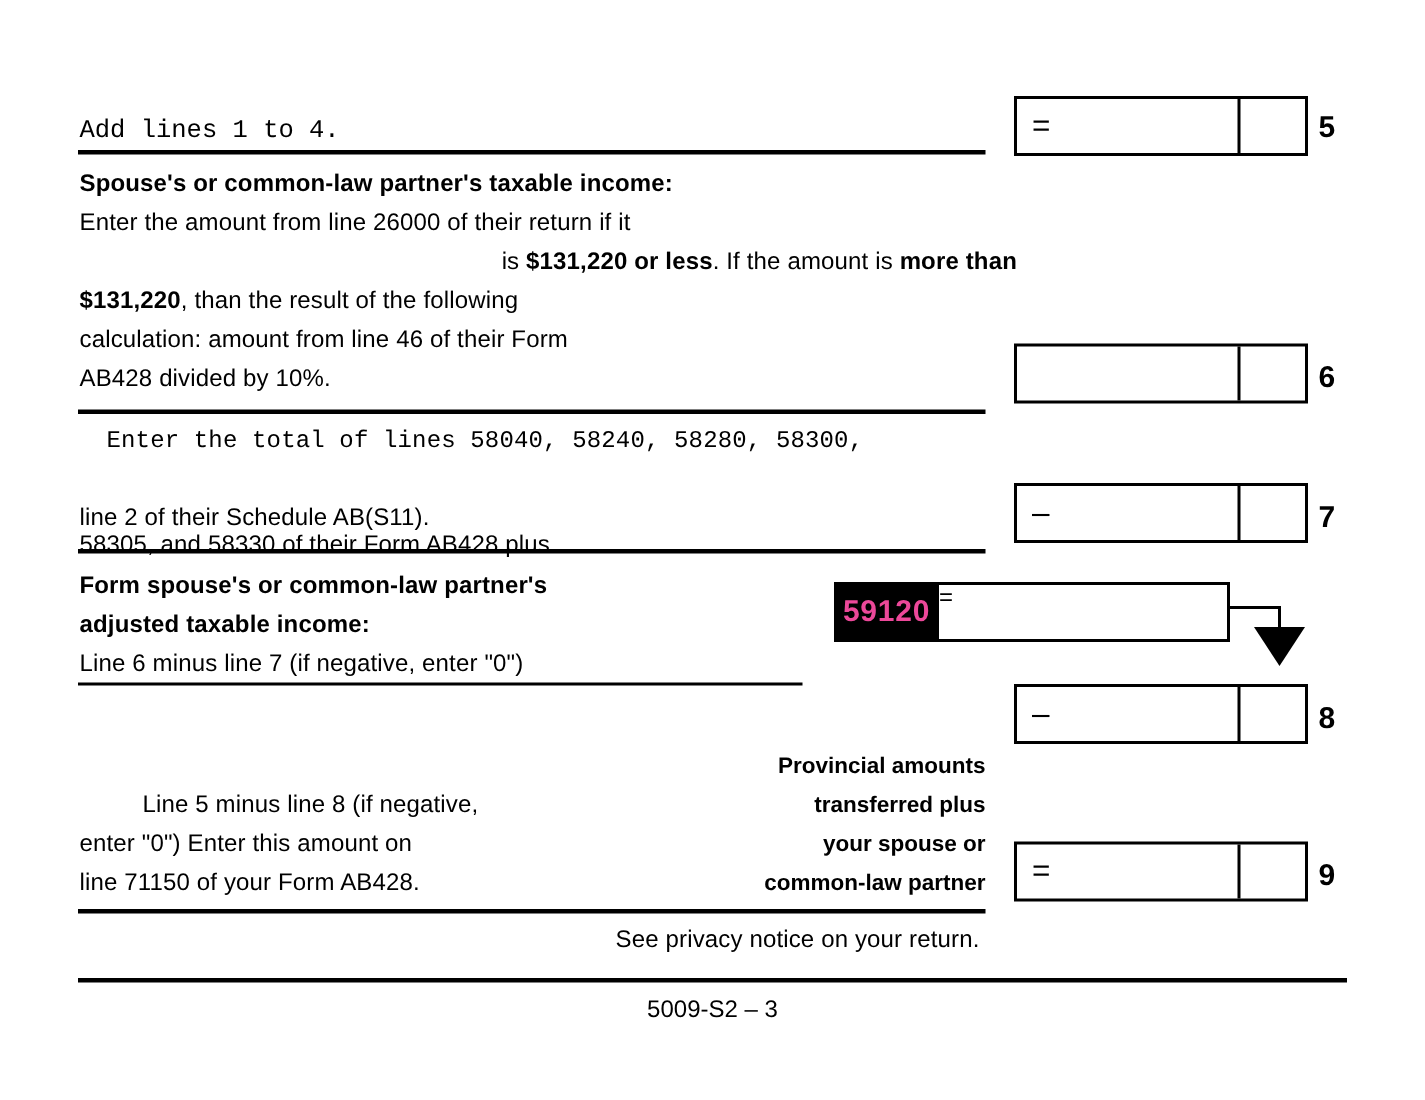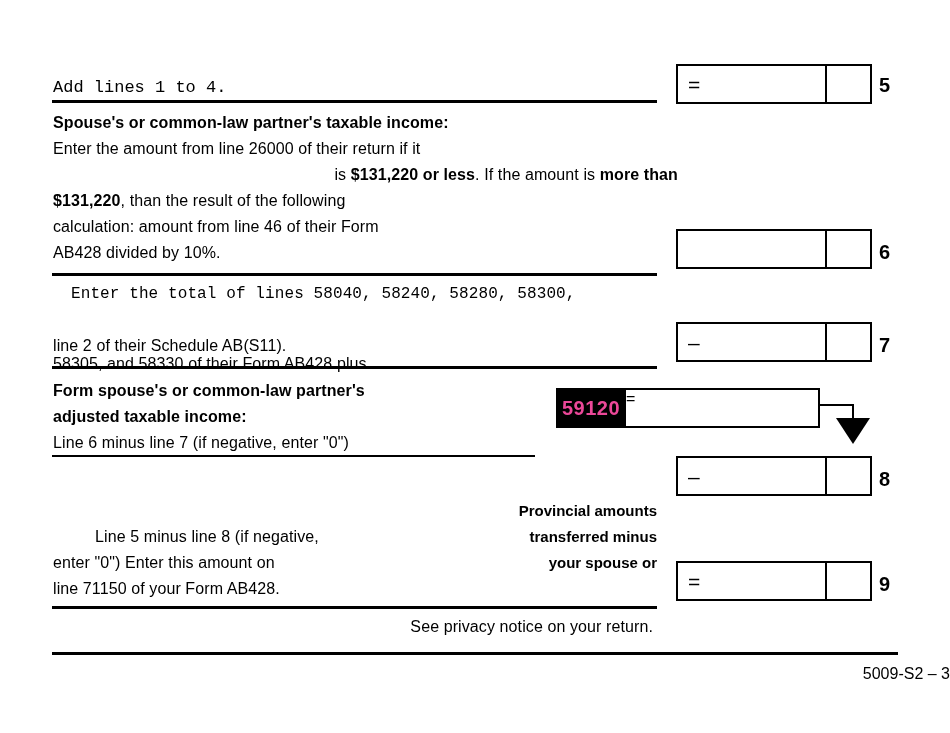--- a/index.html
+++ b/index.html
@@ -208,31 +208,32 @@
     <span class="cents-div"></span>
   </div>
   <div class="line-no" style="left:879px; top:469px;">8</div>
 
   <div class="abs txt" style="left:53px; top:524px; width:380px;margin-left:42px;">Line 5 minus line 8 (if negative,</div>
   <div class="abs txt" style="left:53px; top:550px; width:380px;">enter "0") Enter this amount on</div>
   <div class="abs txt" style="left:53px; top:576px; width:380px;">line 71150 of your Form AB428.</div>
 
   <div class="right-bold-block" style="left:300px; top:498px; width:357px;">
     <div>Provincial amounts</div>
-    <div>transferred minus</div>
+    <div>transferred plus</div>
     <div>your spouse or</div>
+    <div>common-law partner</div>
   </div>
 
   <div class="rule" style="left:52px; top:606px; width:605px;"></div>
 
   <div class="amount-box" style="left:676px; top:561px;">
     <span class="op">=</span>
     <span class="cents-div"></span>
   </div>
   <div class="line-no" style="left:879px; top:574px;">9</div>
 
   <div class="abs txt" style="left:53px; top:614px; width:600px;text-align:right;">See privacy notice on your return.</div>
 
   <div class="rule" style="left:52px; top:652px; width:846px;"></div>
 
-  <div class="footer-code" style="top:665px;text-align:right;">5009-S2 – 3</div>
+  <div class="footer-code" style="top:665px;">5009-S2 – 3</div>
 
 </div>
 
 </body></html>

